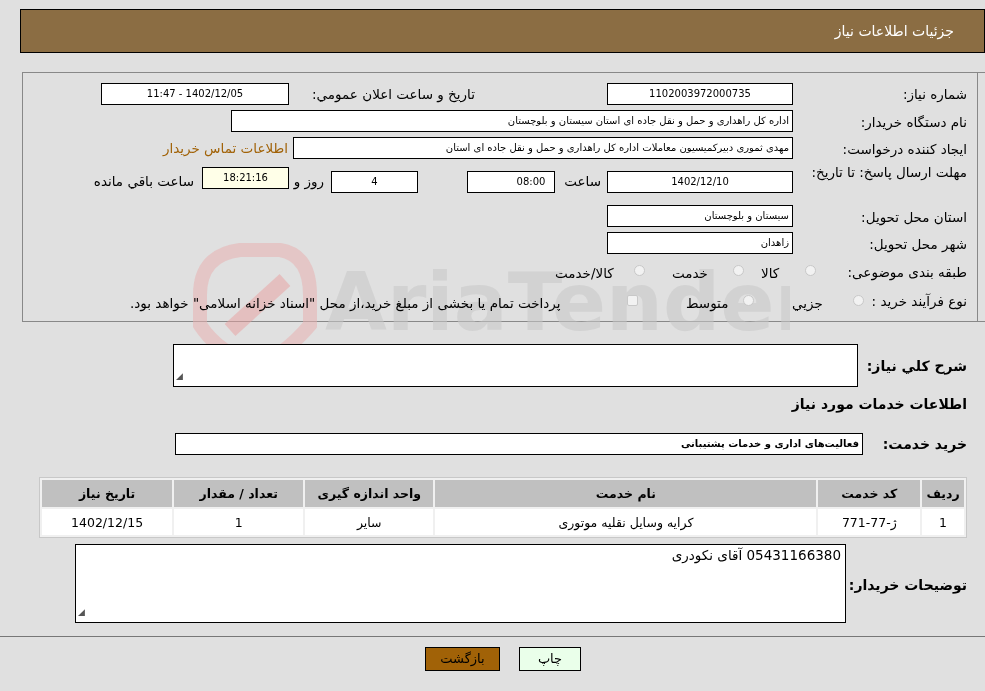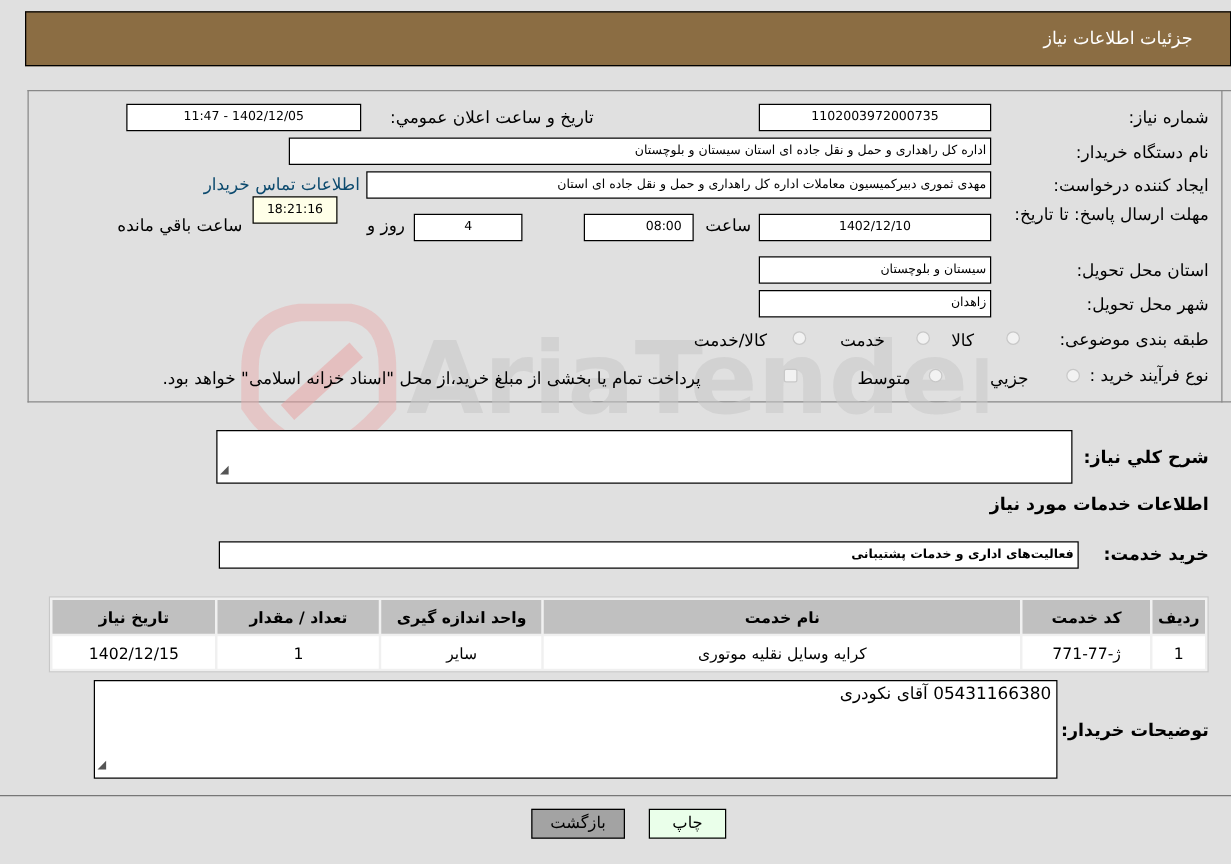--- a/index.html
+++ b/index.html
@@ -19,21 +19,21 @@
   }
   .panel-right-border { left:977px; top:72px; width:1px; height:250px; background:#888; }
   .lbl { white-space:nowrap; font-size:13.5px; }
   .box {
     background:#fff; border:1px solid #000; box-sizing:border-box; height:22px;
     line-height:20px; white-space:nowrap; overflow:hidden; font-size:10px;
   }
   .box.center { text-align:center; }
   .box.right { text-align:right; padding-right:3px; }
   .box.yellow { background:#ffffe8; }
-  .link { color:#0c4a6e; white-space:nowrap; font-size:13.5px; cursor:pointer; }
+  .link { color:#a16207; white-space:nowrap; font-size:13.5px; cursor:pointer; }
   .radio {
     width:11px; height:11px; border-radius:50%; background:#f2f2f2;
     border:1px solid #c8c8c8; box-sizing:border-box;
   }
   .radio.checkbox { border-radius:2px; }
   .bold { font-weight:bold; font-size:14px; white-space:nowrap; }
   .textarea {
     background:#fff; border:1px solid #000; box-sizing:border-box; text-align:right;
     padding:2px 4px; font-size:13.5px; line-height:17px;
   }
@@ -78,21 +78,21 @@
 <div class="abs lbl" style="right:18px; top:141px;">ايجاد کننده درخواست:</div>
 <div class="abs box right" style="left:293px; top:137px; width:500px;">مهدی ثموری دبیرکمیسیون معاملات اداره کل راهداری و حمل و نقل جاده ای استان</div>
 <div class="abs link" style="right:697px; top:140px;">اطلاعات تماس خريدار</div>
 
 <div class="abs lbl" style="right:18px; top:163px; width:165px; white-space:normal; line-height:19px; text-align:right;">مهلت ارسال پاسخ: تا تاريخ:</div>
 <div class="abs box center" style="left:607px; top:171px; width:186px;">1402/12/10</div>
 <div class="abs lbl" style="right:384px; top:173px;">ساعت</div>
 <div class="abs box center" style="left:467px; top:171px; width:88px;padding-left:40px;">08:00</div>
 <div class="abs box center" style="left:331px; top:171px; width:87px;">4</div>
 <div class="abs lbl" style="right:661px; top:173px;">روز و</div>
-<div class="abs box center yellow" style="left:202px; top:157px; width:68px;">18:21:16</div>
+<div class="abs box center yellow" style="left:202px; top:167px; width:87px;">18:21:16</div>
 <div class="abs lbl" style="right:791px; top:173px;">ساعت باقي مانده</div>
 
 <div class="abs lbl" style="right:18px; top:209px;">استان محل تحويل:</div>
 <div class="abs box right" style="left:607px; top:205px; width:186px;">سیستان و بلوچستان</div>
 
 <div class="abs lbl" style="right:18px; top:236px;">شهر محل تحويل:</div>
 <div class="abs box right" style="left:607px; top:232px; width:186px;">زاهدان</div>
 
 <div class="abs lbl" style="right:18px; top:264px;">طبقه بندی موضوعی:</div>
 <div class="abs radio" style="left:805px; top:265px;"></div>
@@ -144,13 +144,13 @@
 
 <div class="abs bold" style="right:18px; top:577px;">توضيحات خريدار:</div>
 <div class="abs textarea" style="left:75px; top:544px; width:771px; height:79px;">
   <span>05431166380 آقای نکودری</span>
   <span class="resize">◢</span>
 </div>
 
 <div class="abs divider"></div>
 
 <div class="abs btn" style="left:519px; top:647px; width:62px; background:#eaffea;">چاپ</div>
-<div class="abs btn" style="left:425px; top:647px; width:75px; background:#a3a3a3;">بازگشت</div>
+<div class="abs btn" style="left:425px; top:647px; width:75px; background:#a16207;">بازگشت</div>
 
 </body></html>

